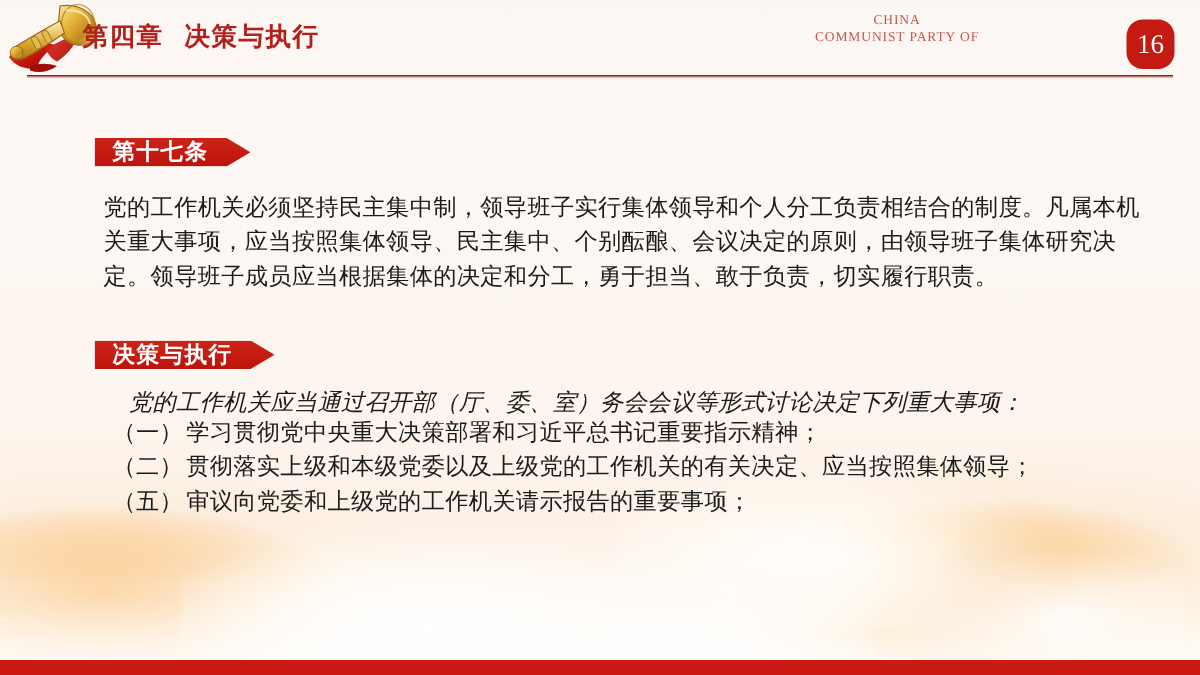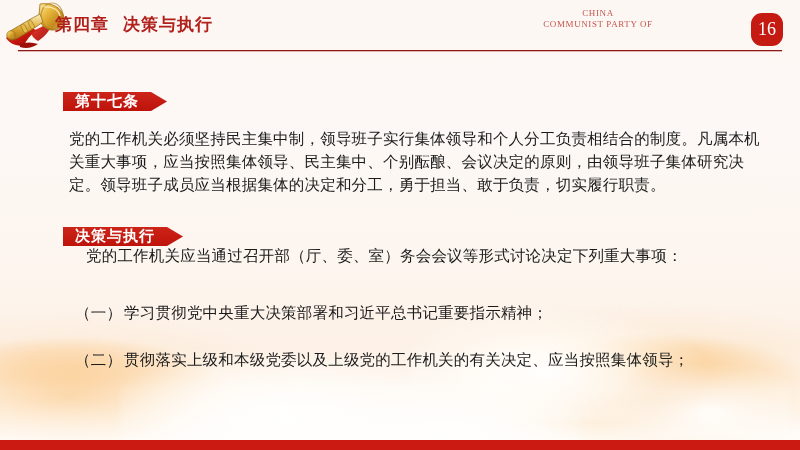--- a/index.html
+++ b/index.html
@@ -214,21 +214,21 @@
   
   .body-text {
     position: absolute;
     font-family: "Liberation Serif", "DejaVu Serif", serif;
     color: #1b1b1b;
     font-size: 15.5px;
     line-height: 23px;
     letter-spacing: 0.2px;
   }
   .para-indent { text-indent: 2em; }
-  .list-line { white-space: nowrap; margin-top: 24px; }
+  .list-line { white-space: nowrap; }
   .list-line .num { margin-right: 2px; }
 </style>
 </head>
 <body>
 
 <div id="slide">
 
   <div class="cloud-layer">
     <div class="cloud-a"></div>
     <div class="cloud-c"></div>
@@ -302,25 +302,28 @@
 
   <div class="body-text" style="left:69px; top:127px; width:700px;">党的工作机关必须坚持民主集中制，领导班子实行集体领导和个人分工负责相结合的制度。凡属本机关重大事项，应当按照集体领导、民主集中、个别酝酿、会议决定的原则，由领导班子集体研究决定。领导班子成员应当根据集体的决定和分工，勇于担当、敢于负责，切实履行职责。</div>
 
   <div class="banner" style="left:55px; top:220px;">
     <div class="banner-bar"></div>
     <div class="banner-body">
       <span class="banner-label">决策与执行</span>
     </div>
   </div>
 
-  <div class="body-text para-indent" style="left:55px; top:244px; width:710px;">党的工作机关应当通过召开部（厅、委、室）务会会议等形式讨论决定下列重大事项：</div>
+  <div class="body-text para-indent" style="left:55px; top:257px; width:710px;font-style:italic;">党的工作机关应当通过召开部（厅、委、室）务会会议等形式讨论决定下列重大事项：</div>
 
   <div class="body-text" style="left:75px; top:277px; width:720px;">
     <div class="list-line">
       <span class="num">（一）</span><span>学习贯彻党中央重大决策部署和习近平总书记重要指示精神；</span>
     </div>
     <div class="list-line">
       <span class="num">（二）</span><span>贯彻落实上级和本级党委以及上级党的工作机关的有关决定、应当按照集体领导；</span>
     </div>
+    <div class="list-line">
+      <span class="num">（五）</span><span>审议向党委和上级党的工作机关请示报告的重要事项；</span>
+    </div>
   </div>
 
   <div class="footer-bar"></div>
 </div>
 
 </body></html>

